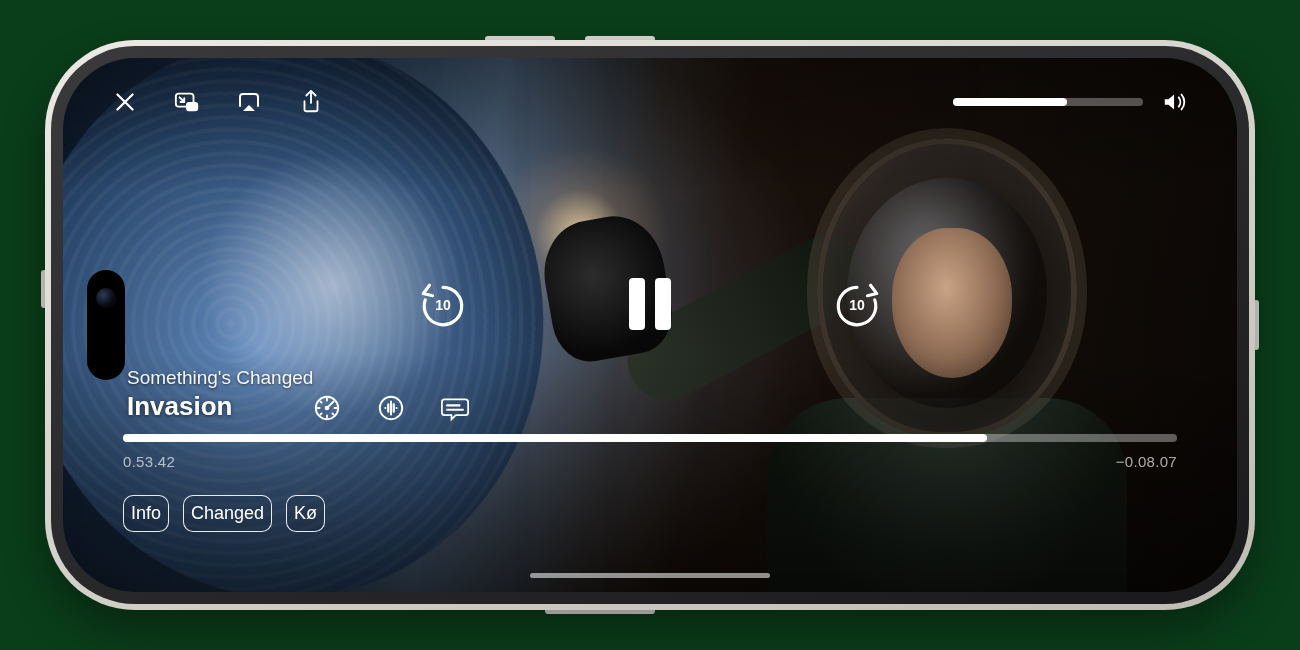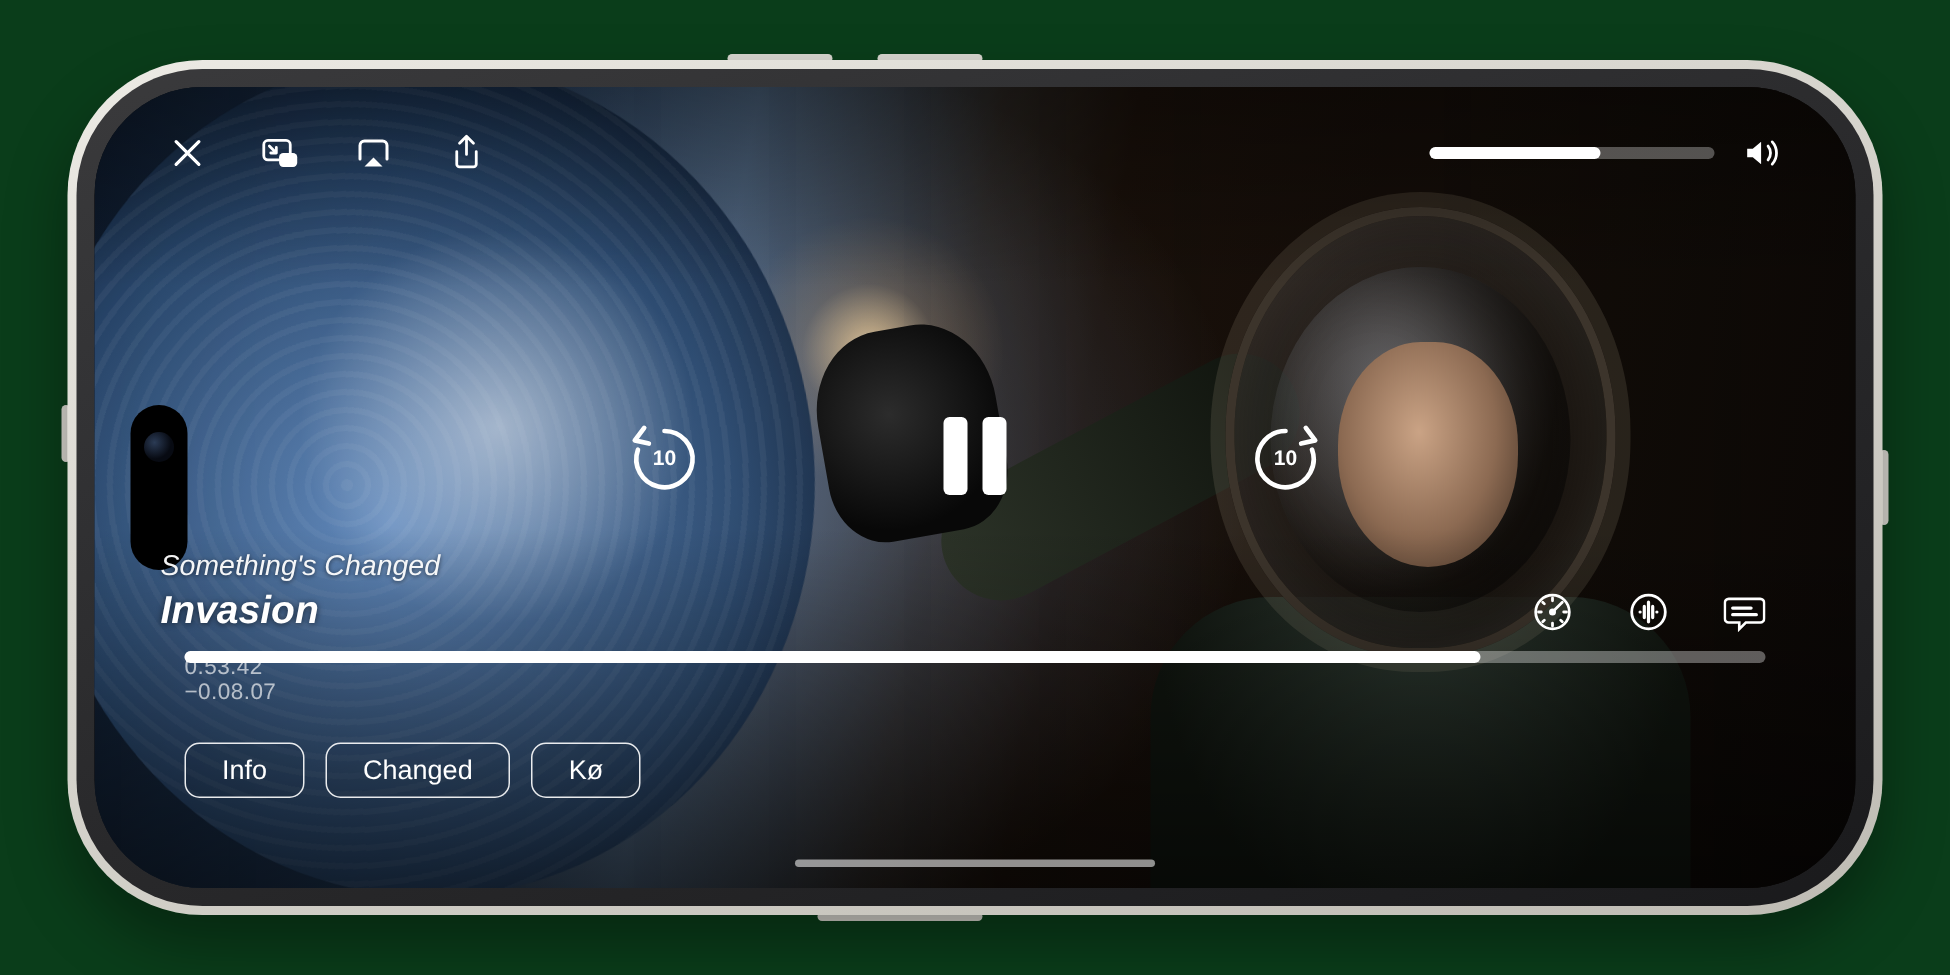--- a/index.html
+++ b/index.html
@@ -28,21 +28,21 @@
   }
   .frame-inner {
     position: absolute; inset: 6px;
     border-radius: 84px;
     background: linear-gradient(160deg,#3a3a3c,#1a1a1c);
   }
   .screen {
     position: absolute; inset: 18px;
     border-radius: 72px;
     overflow: hidden;
-    background: #000000;
+    background: #14532d;
   }
 
   
   .side-btn { position: absolute; background: #d8d6cf; border-radius: 3px; }
   .btn-top1 { top: -4px; left: 440px; width: 70px; height: 6px; }
   .btn-top2 { top: -4px; left: 540px; width: 70px; height: 6px; }
   .btn-bot  { bottom: -4px; left: 500px; width: 110px; height: 6px; }
   .btn-right{ right: -4px; top: 260px; width: 6px; height: 50px; }
   .btn-left { left: -4px; top: 230px; width: 6px; height: 38px; }
 
@@ -179,22 +179,22 @@
   }
   .pause{
     display:flex; gap:10px;
   }
   .pause .bar{
     width:16px; height:52px; background:#fff; border-radius:4px;
   }
 
   
   .meta{
-    position:absolute; left:44px; right:60px; bottom:170px;
-    display:flex; align-items:flex-end; justify-content:space-between;font-style:italic;
+    position:absolute; left:64px; right:60px; bottom:170px;
+    display:flex; align-items:flex-end; 
   }
   .titles .episode{
     font-size:19px; font-weight:500; color:rgba(255,255,255,.95);
     margin-bottom:2px;
     text-shadow:0 1px 3px rgba(0,0,0,.6);
   }
   .titles .show{
     font-size:26px; font-weight:700;
     text-shadow:0 1px 4px rgba(0,0,0,.6);
   }
@@ -209,30 +209,29 @@
   }
   .scrub-fill{
     position:absolute; left:0; top:0; bottom:0;
     background:#fff; border-radius:5px;
   }
   .times{
     position:absolute; left:60px; right:60px; bottom:122px;
     display:flex; justify-content:space-between;
     font-size:15px; color:rgba(255,255,255,.65);
     letter-spacing:.3px;
-    flex-direction:column;
   }
 
   
   .pills{
     position:absolute; left:60px; bottom:60px;
     display:flex; gap:14px;
   }
   .pill{
-    padding:7px 24px;
+    padding:7px 7px;
     border:1.5px solid rgba(255,255,255,.9);
     border-radius:10px;
     font-size:18px; font-weight:500;
     color:#fff;
     background:rgba(0,0,0,.05);
   }
 
   
   .home-ind{
     position:absolute; bottom:14px; left:50%;

